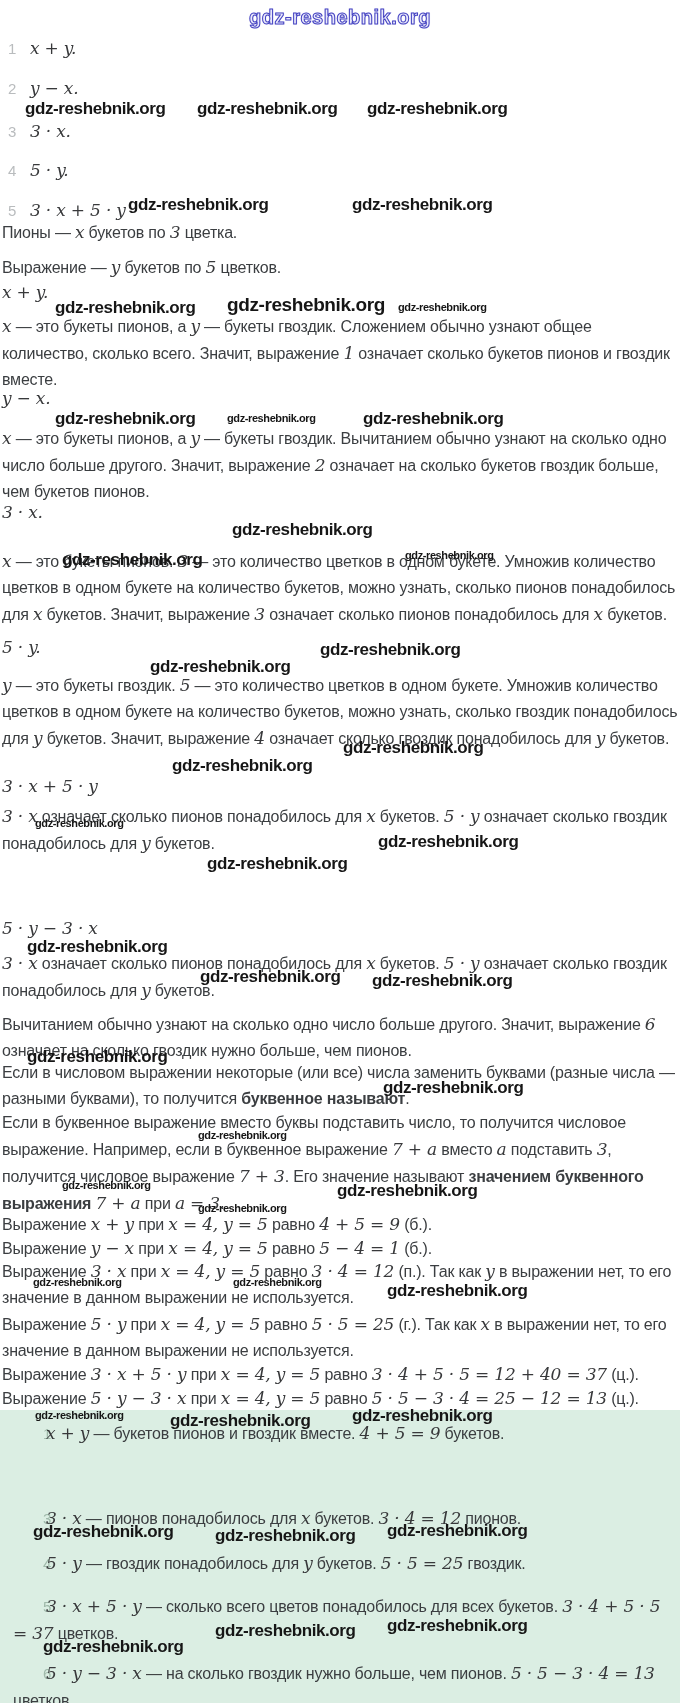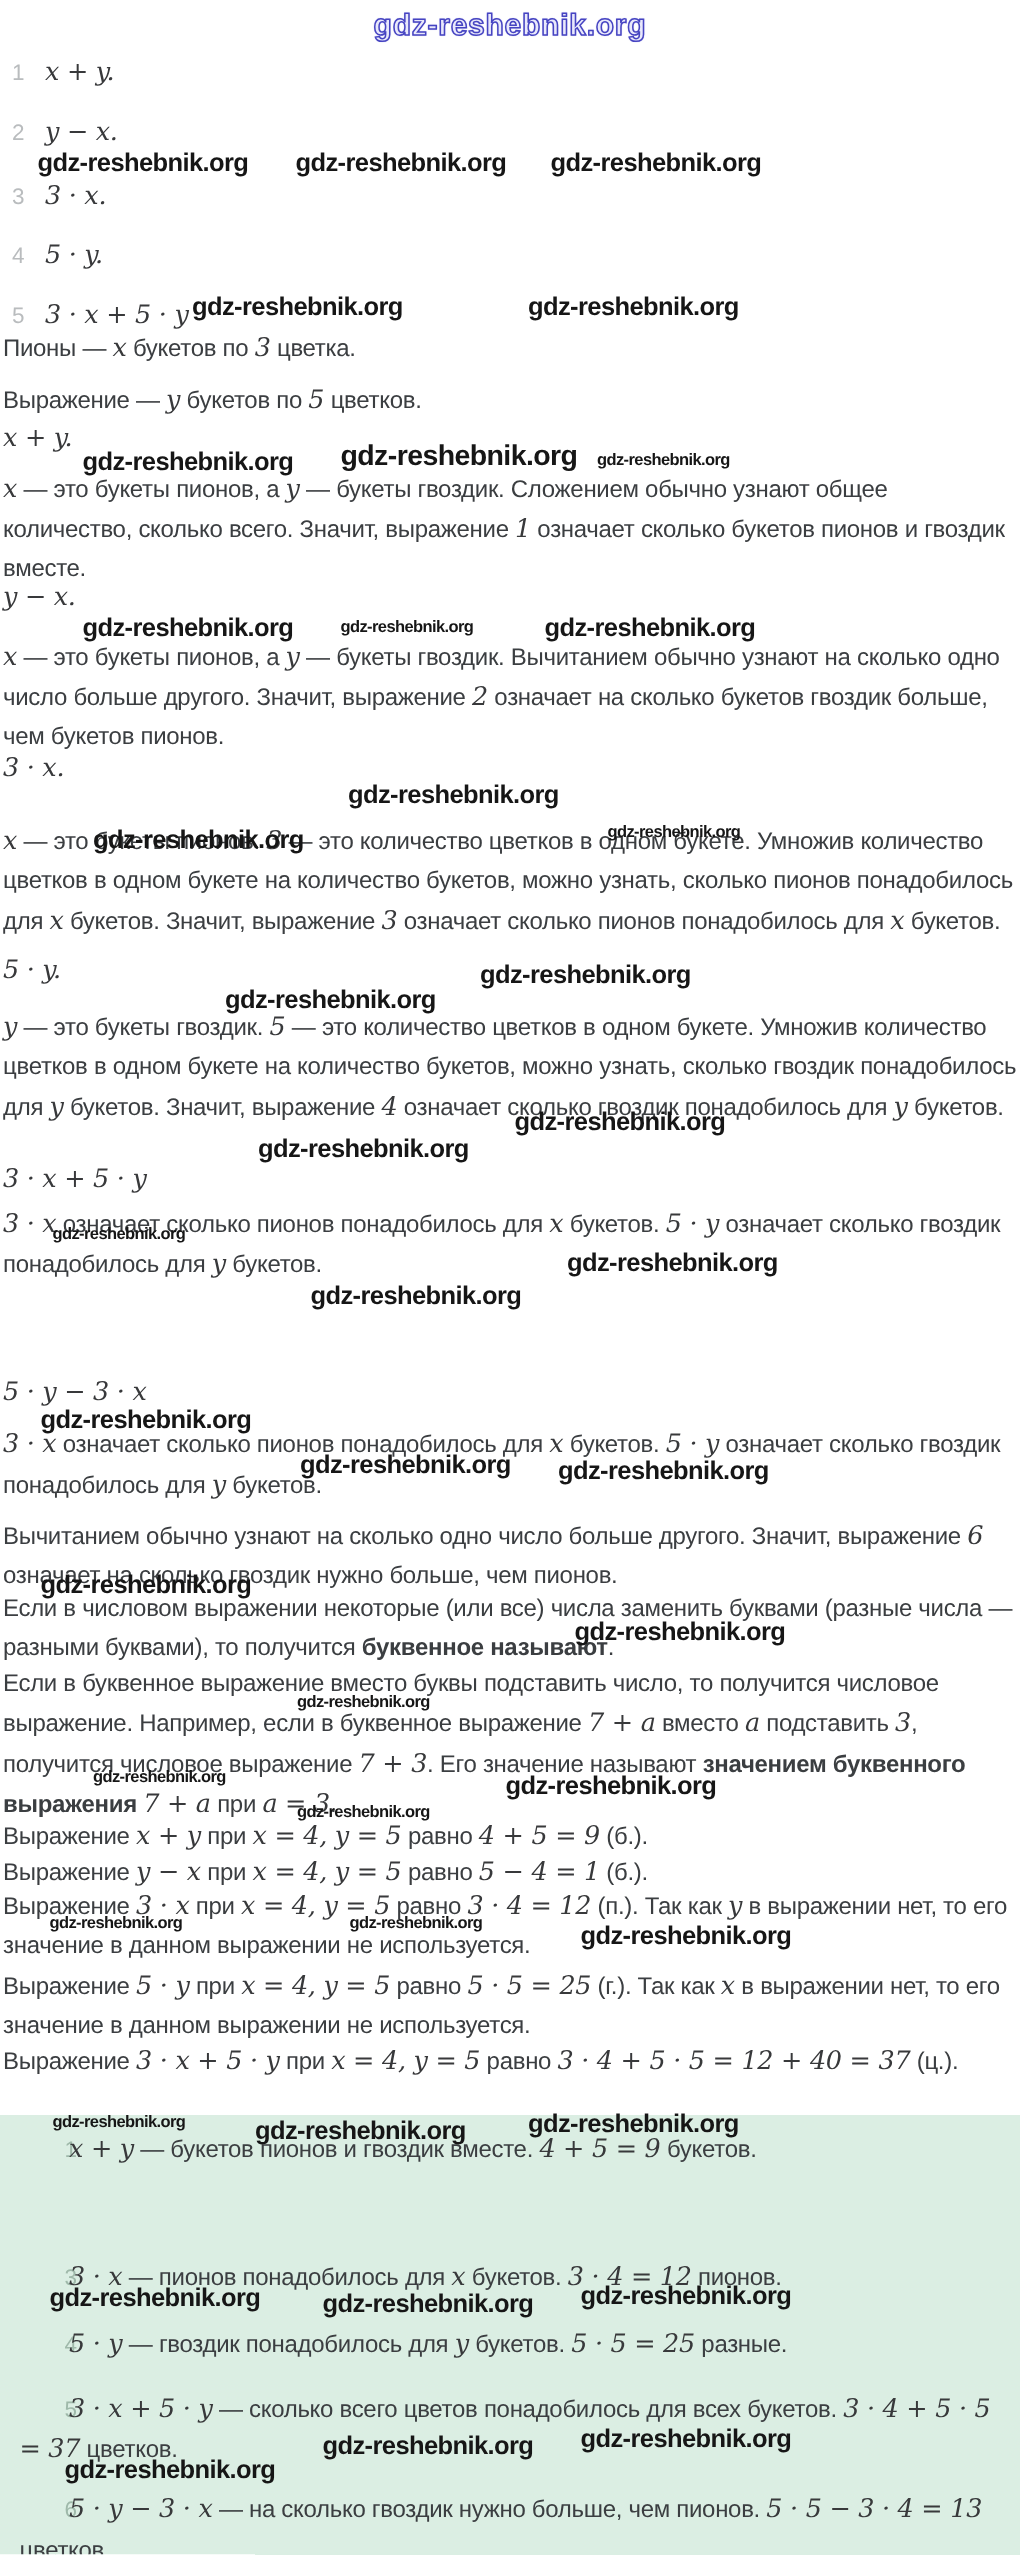--- a/index.html
+++ b/index.html
@@ -95,30 +95,31 @@
   <div class="blk" id="e6"><span class="math">5 · y − 3 · x</span></div>
   <div class="blk" id="p9"><span class="math">3 · x</span><span class="txt"> означает сколько пионов понадобилось для </span><span class="math">x</span><span class="txt"> букетов. </span><span class="math">5 · y</span><span class="txt"> означает сколько гвоздик понадобилось для </span><span class="math">y</span><span class="txt"> букетов.</span></div>
   <div class="blk" id="p10"><span class="txt">Вычитанием обычно узнают на сколько одно число больше другого. Значит, выражение </span><span class="math">6</span><span class="txt"> означает на сколько гвоздик нужно больше, чем пионов.</span></div>
   <div class="blk" id="p11"><span class="txt">Если в числовом выражении некоторые (или все) числа заменить буквами (разные числа — разными буквами), то получится </span><span class="bold txt">буквенное называют</span><span class="txt">.</span></div>
   <div class="blk" id="p12"><span class="txt">Если в буквенное выражение вместо буквы подставить число, то получится числовое выражение. Например, если в буквенное выражение </span><span class="math">7 + a</span><span class="txt"> вместо </span><span class="math">a</span><span class="txt"> подставить </span><span class="math">3</span><span class="txt">, получится числовое выражение </span><span class="math">7 + 3</span><span class="txt">. Его значение называют </span><span class="bold txt">значением буквенного выражения</span><span class="txt"> </span><span class="math">7 + a</span><span class="txt"> при </span><span class="math">a = 3</span><span class="txt">.</span></div>
   <div class="blk" id="p13"><span class="txt">Выражение </span><span class="math">x + y</span><span class="txt"> при </span><span class="math">x = 4, y = 5</span><span class="txt"> равно </span><span class="math">4 + 5 = 9</span><span class="txt"> (б.).</span></div>
   <div class="blk" id="p14"><span class="txt">Выражение </span><span class="math">y − x</span><span class="txt"> при </span><span class="math">x = 4, y = 5</span><span class="txt"> равно </span><span class="math">5 − 4 = 1</span><span class="txt"> (б.).</span></div>
   <div class="blk" id="p15"><span class="txt">Выражение </span><span class="math">3 · x</span><span class="txt"> при </span><span class="math">x = 4, y = 5</span><span class="txt"> равно </span><span class="math">3 · 4 = 12</span><span class="txt"> (п.). Так как </span><span class="math">y</span><span class="txt"> в выражении нет, то его значение в данном выражении не используется.</span></div>
   <div class="blk" id="p16"><span class="txt">Выражение </span><span class="math">5 · y</span><span class="txt"> при </span><span class="math">x = 4, y = 5</span><span class="txt"> равно </span><span class="math">5 · 5 = 25</span><span class="txt"> (г.). Так как </span><span class="math">x</span><span class="txt"> в выражении нет, то его значение в данном выражении не используется.</span></div>
   <div class="blk" id="p17"><span class="txt">Выражение </span><span class="math">3 · x + 5 · y</span><span class="txt"> при </span><span class="math">x = 4, y = 5</span><span class="txt"> равно </span><span class="math">3 · 4 + 5 · 5 = 12 + 40 = 37</span><span class="txt"> (ц.).</span></div>
+  <div class="blk" id="p18"><span class="txt">Выражение </span><span class="math">5 · y − 3 · x</span><span class="txt"> при </span><span class="math">x = 4, y = 5</span><span class="txt"> равно </span><span class="math">5 · 5 − 3 · 4 = 25 − 12 = 13</span><span class="txt"> (ц.).</span></div>
 
   <div id="answers">
     <div class="ans-row" id="a1">
       <span class="num">1</span><span><span class="math">x + y</span><span class="txt"> — букетов пионов и гвоздик вместе. </span><span class="math">4 + 5 = 9</span><span class="txt"> букетов.</span></span>
     </div>
     <div class="ans-row" id="a3">
       <span class="num">3</span><span><span class="math">3 · x</span><span class="txt"> — пионов понадобилось для </span><span class="math">x</span><span class="txt"> букетов. </span><span class="math">3 · 4 = 12</span><span class="txt"> пионов.</span></span>
     </div>
     <div class="ans-row" id="a4">
-      <span class="num">4</span><span><span class="math">5 · y</span><span class="txt"> — гвоздик понадобилось для </span><span class="math">y</span><span class="txt"> букетов. </span><span class="math">5 · 5 = 25</span><span class="txt"> разные.</span></span>
+      <span class="num">4</span><span><span class="math">5 · y</span><span class="txt"> — гвоздик понадобилось для </span><span class="math">y</span><span class="txt"> букетов. </span><span class="math">5 · 5 = 25</span><span class="txt"> гвоздик.</span></span>
     </div>
     <div class="ans-row" id="a5">
       <span class="num">5</span><span><span class="math">3 · x + 5 · y</span><span class="txt"> — сколько всего цветов понадобилось для всех букетов. </span><span class="math">3 · 4 + 5 · 5 = 37</span><span class="txt"> цветков.</span></span>
     </div>
     <div class="ans-row" id="a6">
       <span class="num">6</span><span><span class="math">5 · y − 3 · x</span><span class="txt"> — на сколько гвоздик нужно больше, чем пионов. </span><span class="math">5 · 5 − 3 · 4 = 13</span><span class="txt"> цветков.</span></span>
     </div>
   </div>
 
   <span class="wm" id="w1">gdz-reshebnik.org</span>

